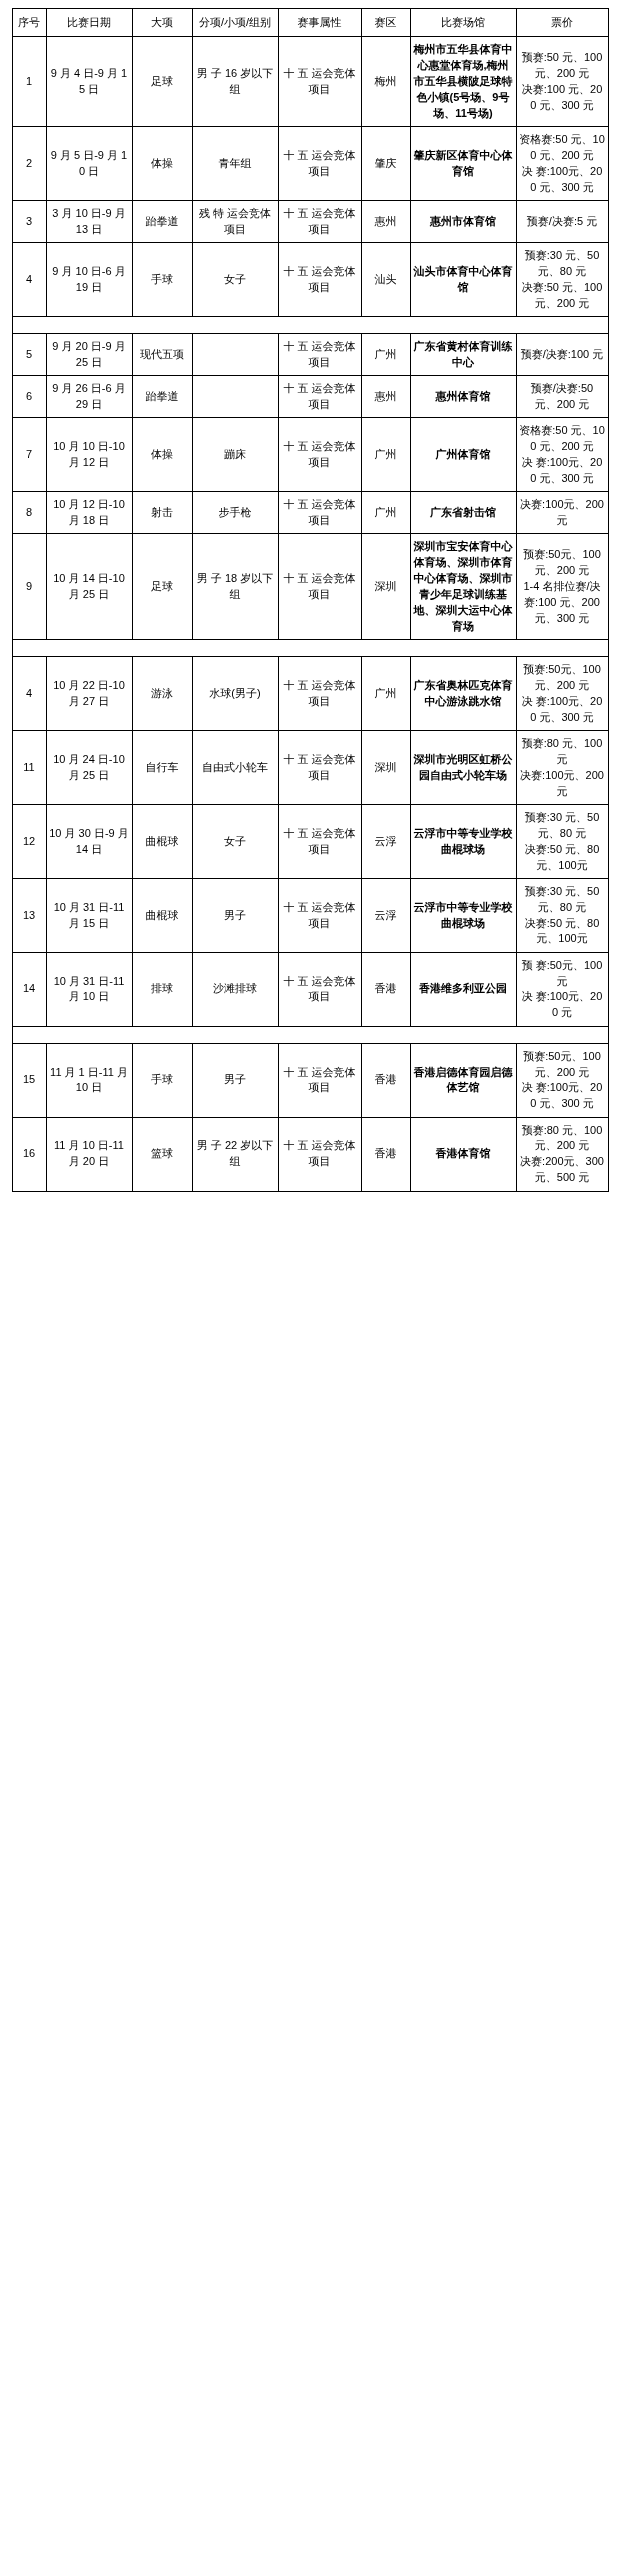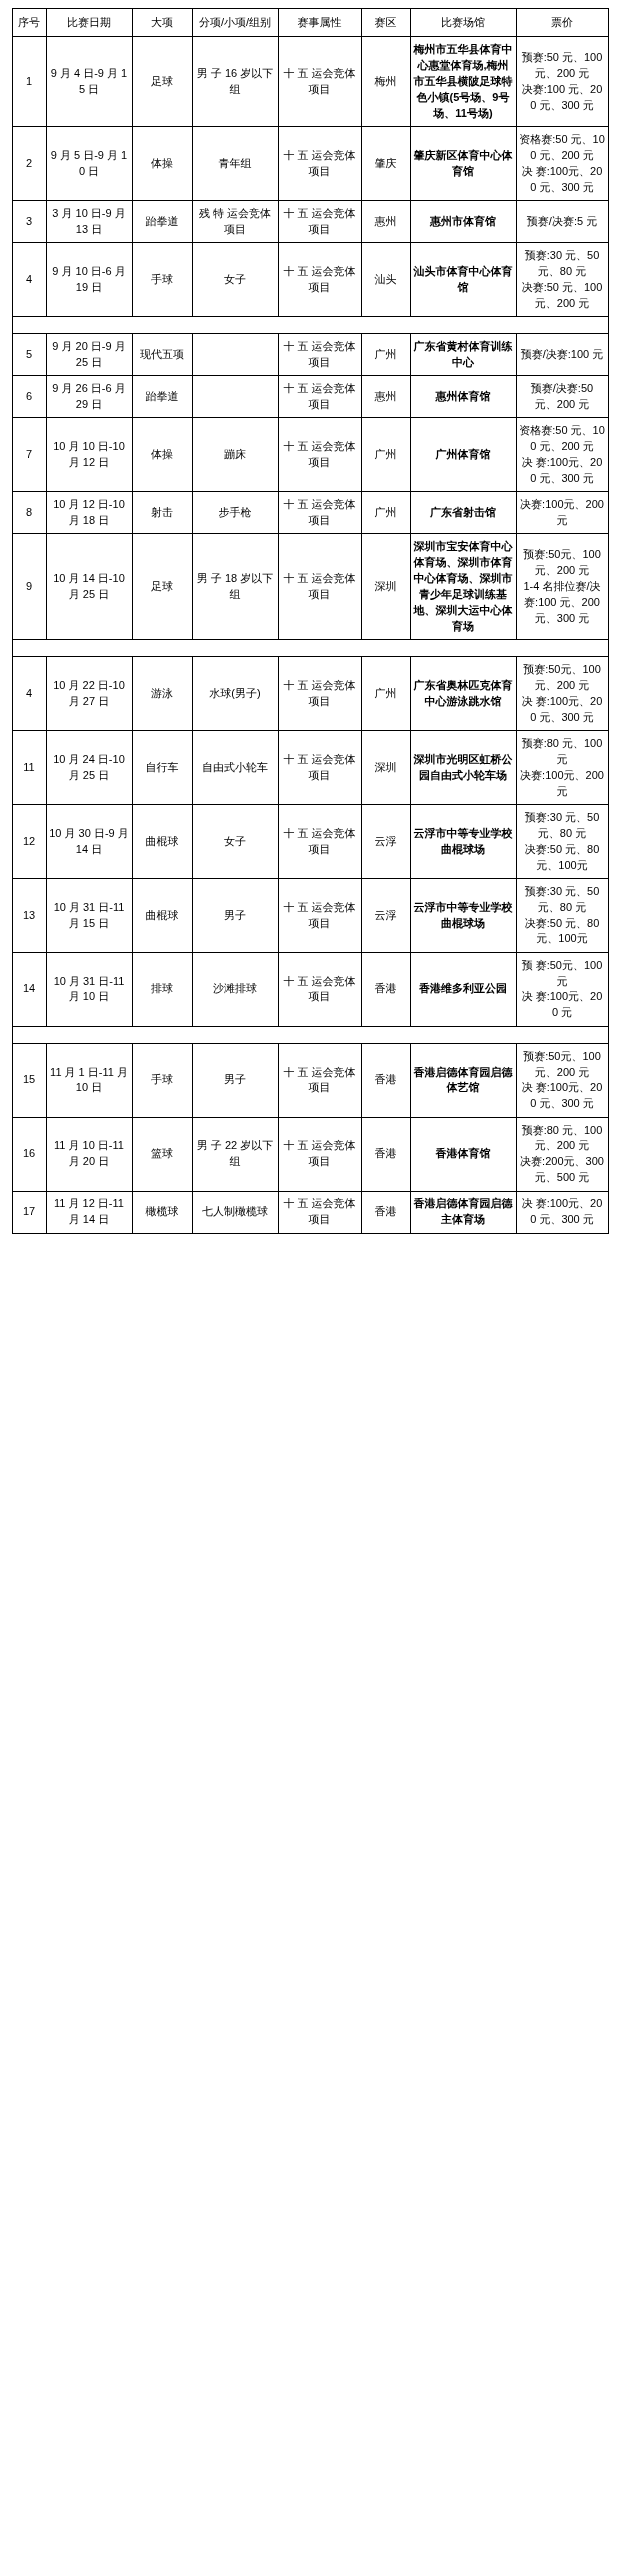--- a/index.html
+++ b/index.html
@@ -246,26 +246,16 @@
         <tr>
           <td class="num">16</td>
           <td class="dates">11 月 10 日-11 月 20 日</td>
           <td>篮球</td>
           <td>男 子 22 岁以下组</td>
           <td>十 五 运会竞体项目</td>
           <td>香港</td>
           <td class="venue">香港体育馆</td>
           <td class="price">预赛:80 元、100 元、200 元<br>决赛:200元、300 元、500 元</td>
         </tr>
-        <tr>
-          <td class="num">17</td>
-          <td class="dates">11 月 12 日-11 月 14 日</td>
-          <td>橄榄球</td>
-          <td>七人制橄榄球</td>
-          <td>十 五 运会竞体项目</td>
-          <td>香港</td>
-          <td class="venue">香港启德体育园启德主体育场</td>
-          <td class="price">决 赛:100元、200 元、300 元</td>
-        </tr>
       </tbody>
   </table>
 </div>
 
 
 </body></html>

